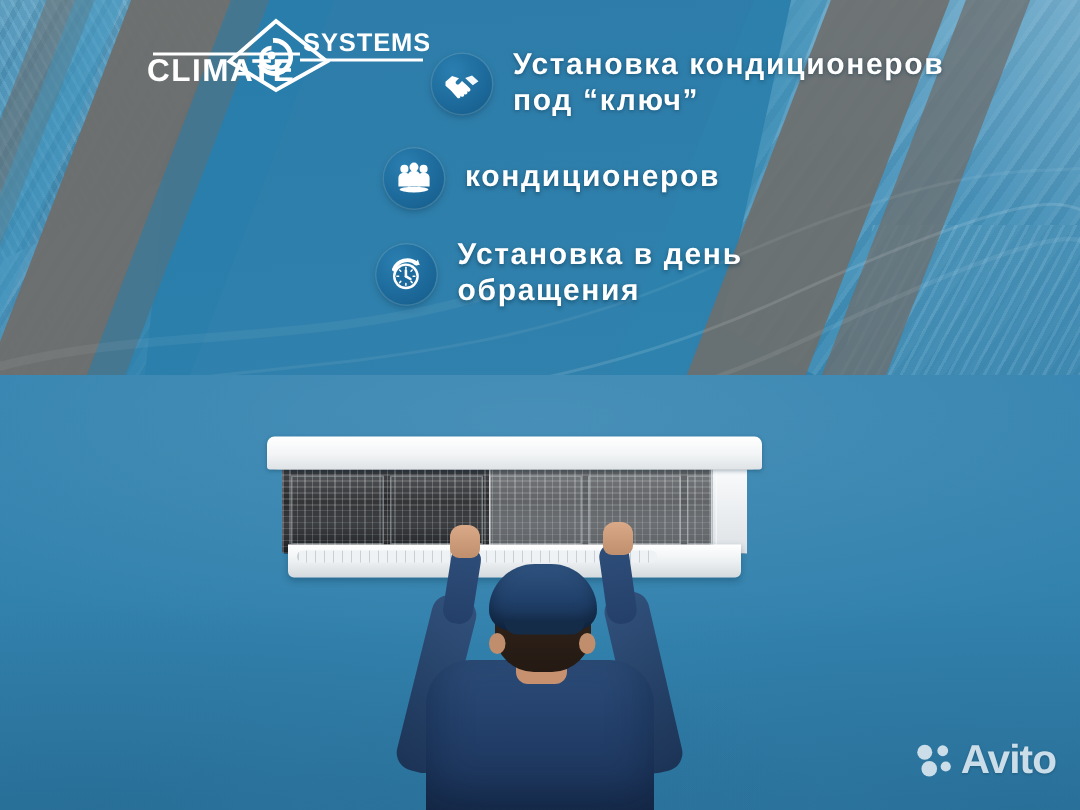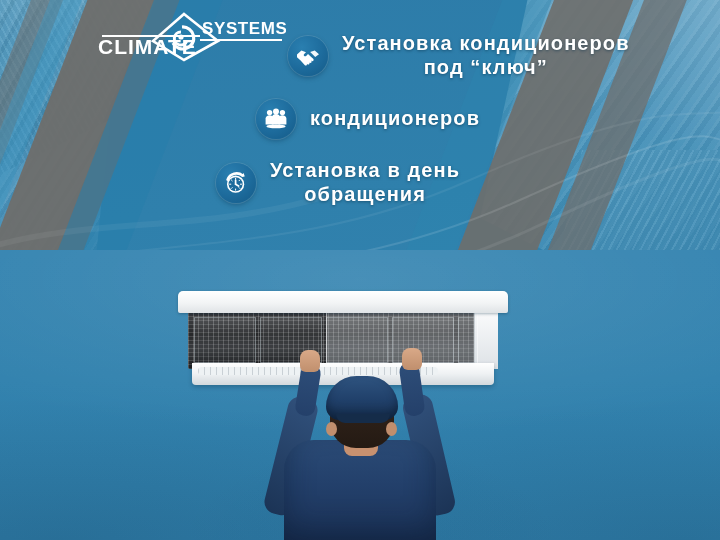--- a/index.html
+++ b/index.html
@@ -90,35 +90,35 @@
 
   
   .logo{position:absolute;left:96px;top:8px;width:190px;height:58px;}
   .logo svg{display:block;}
 
   
   .features{position:absolute;left:0;top:32px;width:720px;}
   .feature{display:flex;align-items:center;margin-bottom:20px;}
   .f1{padding-left:288px;}
   .f2{padding-left:256px;}
-  .f3{padding-left:216px;}
+  .f3{padding-left:216px;margin-left:35px;}
   .ficon{
     width:40px;height:40px;border-radius:50%;flex:0 0 40px;
     background:radial-gradient(circle at 35% 28%, #2a7fb0 0%, #1d6b9c 55%, #145a87 100%);
     box-shadow:0 0 0 1px rgba(255,255,255,.12), 0 2px 5px rgba(5,40,65,.35);
     display:flex;align-items:center;justify-content:center;
   }
   .ficon svg{display:block;}
   .ftext{
     margin-left:14px;color:#ffffff;font-size:20px;font-weight:700;
     line-height:1.18;letter-spacing:1.1px;
     text-shadow:0 1px 3px rgba(8,45,70,.55);
   }
   .ftext .l{display:block;}
-  .ftext .r{display:block;text-align:center;}
+  .ftext .r{display:block;text-align:left;}
 
   
   .ac{position:absolute;left:178px;top:291px;width:330px;height:96px;}
   .ac-top{
     position:absolute;left:0;top:0;width:330px;height:22px;border-radius:5px 5px 2px 2px;
     background:linear-gradient(180deg,#ffffff 0%,#f2f4f5 55%,#dfe3e6 100%);
     box-shadow:0 1px 3px rgba(10,45,70,.35);
   }
   .ac-lip{
     position:absolute;left:4px;top:15px;width:322px;height:7px;border-radius:3px;
@@ -349,14 +349,23 @@
     <div class="t-handR"></div>
     <div class="t-body"></div>
     <div class="t-neck"></div>
     <div class="t-head"></div>
     <div class="t-ear t-earL"></div>
     <div class="t-ear t-earR"></div>
     <div class="t-cap"></div>
     <div class="t-capbrim"></div>
   </div>
 
+  <div class="avito">
+    <svg class="avito-mark" viewBox="0 0 26 22">
+      <circle cx="6.5" cy="5.5" r="5" fill="#eef5f9"></circle>
+      <circle cx="18.5" cy="4.5" r="3.6" fill="#eef5f9"></circle>
+      <circle cx="9.5" cy="16.5" r="5.2" fill="#eef5f9"></circle>
+      <circle cx="20.5" cy="15" r="3.4" fill="#eef5f9"></circle>
+    </svg>
+    <span class="avito-txt">Avito</span>
+  </div>
 
 </div>
 
 </body></html>

